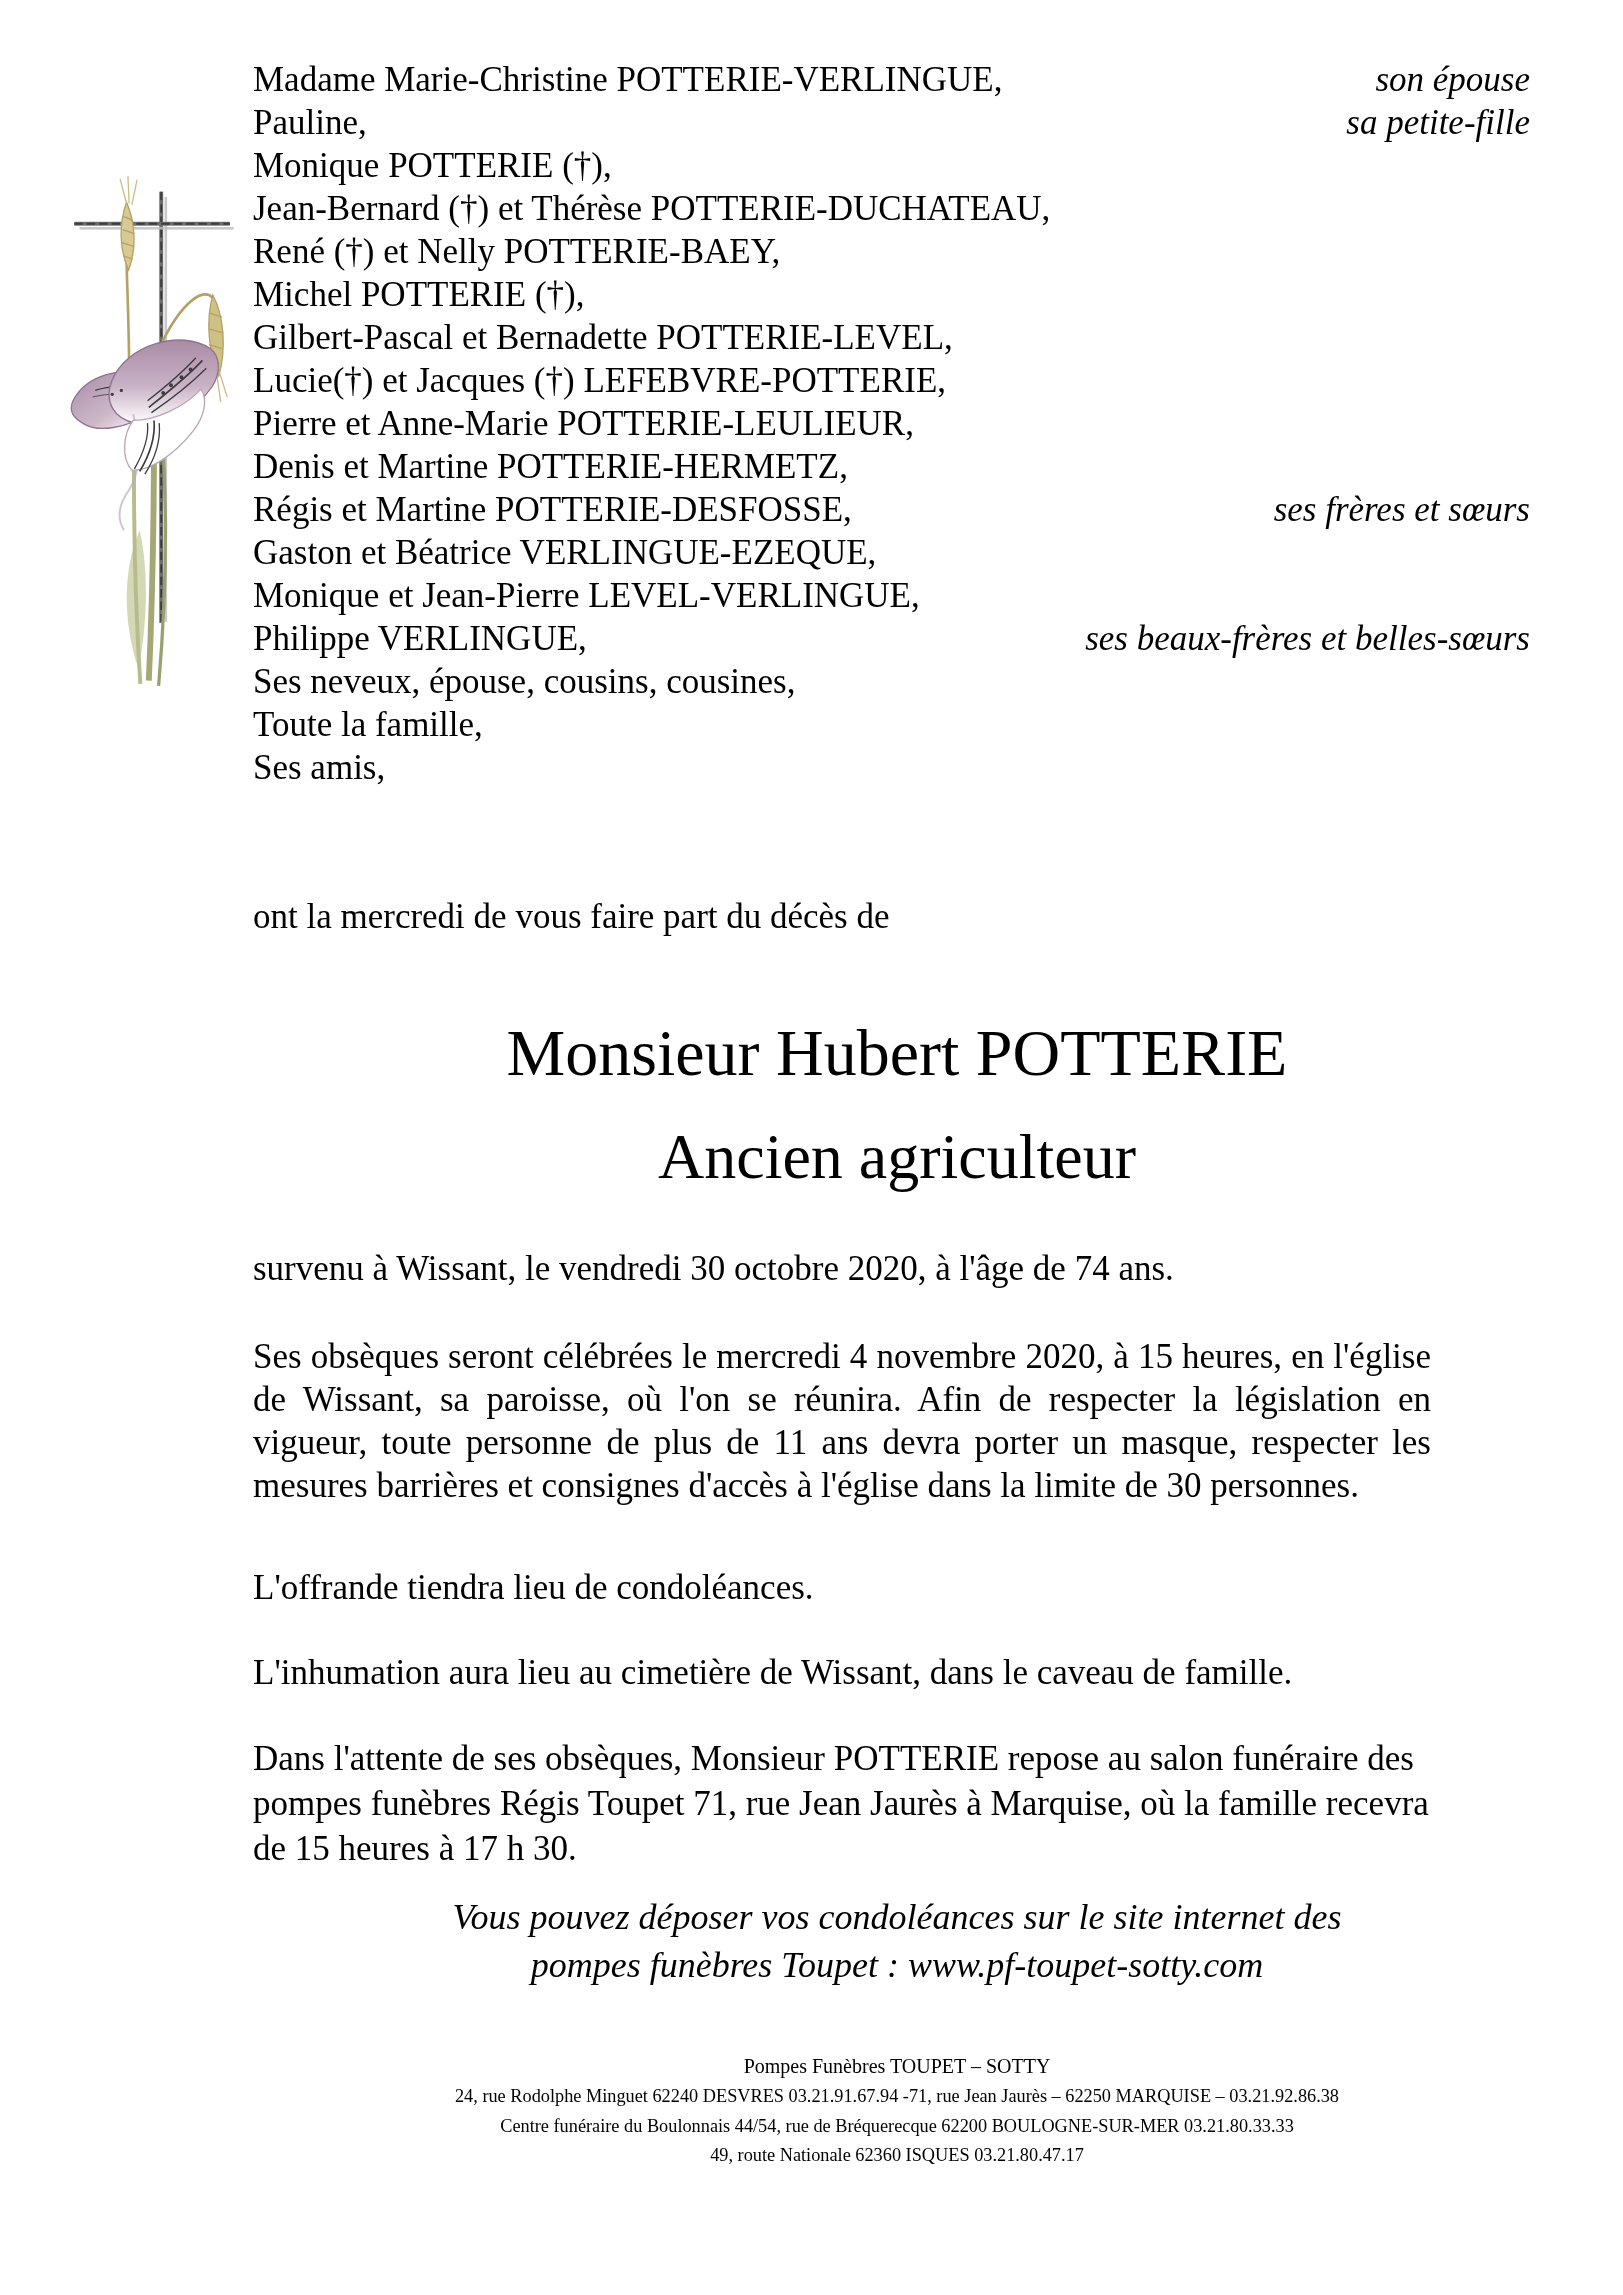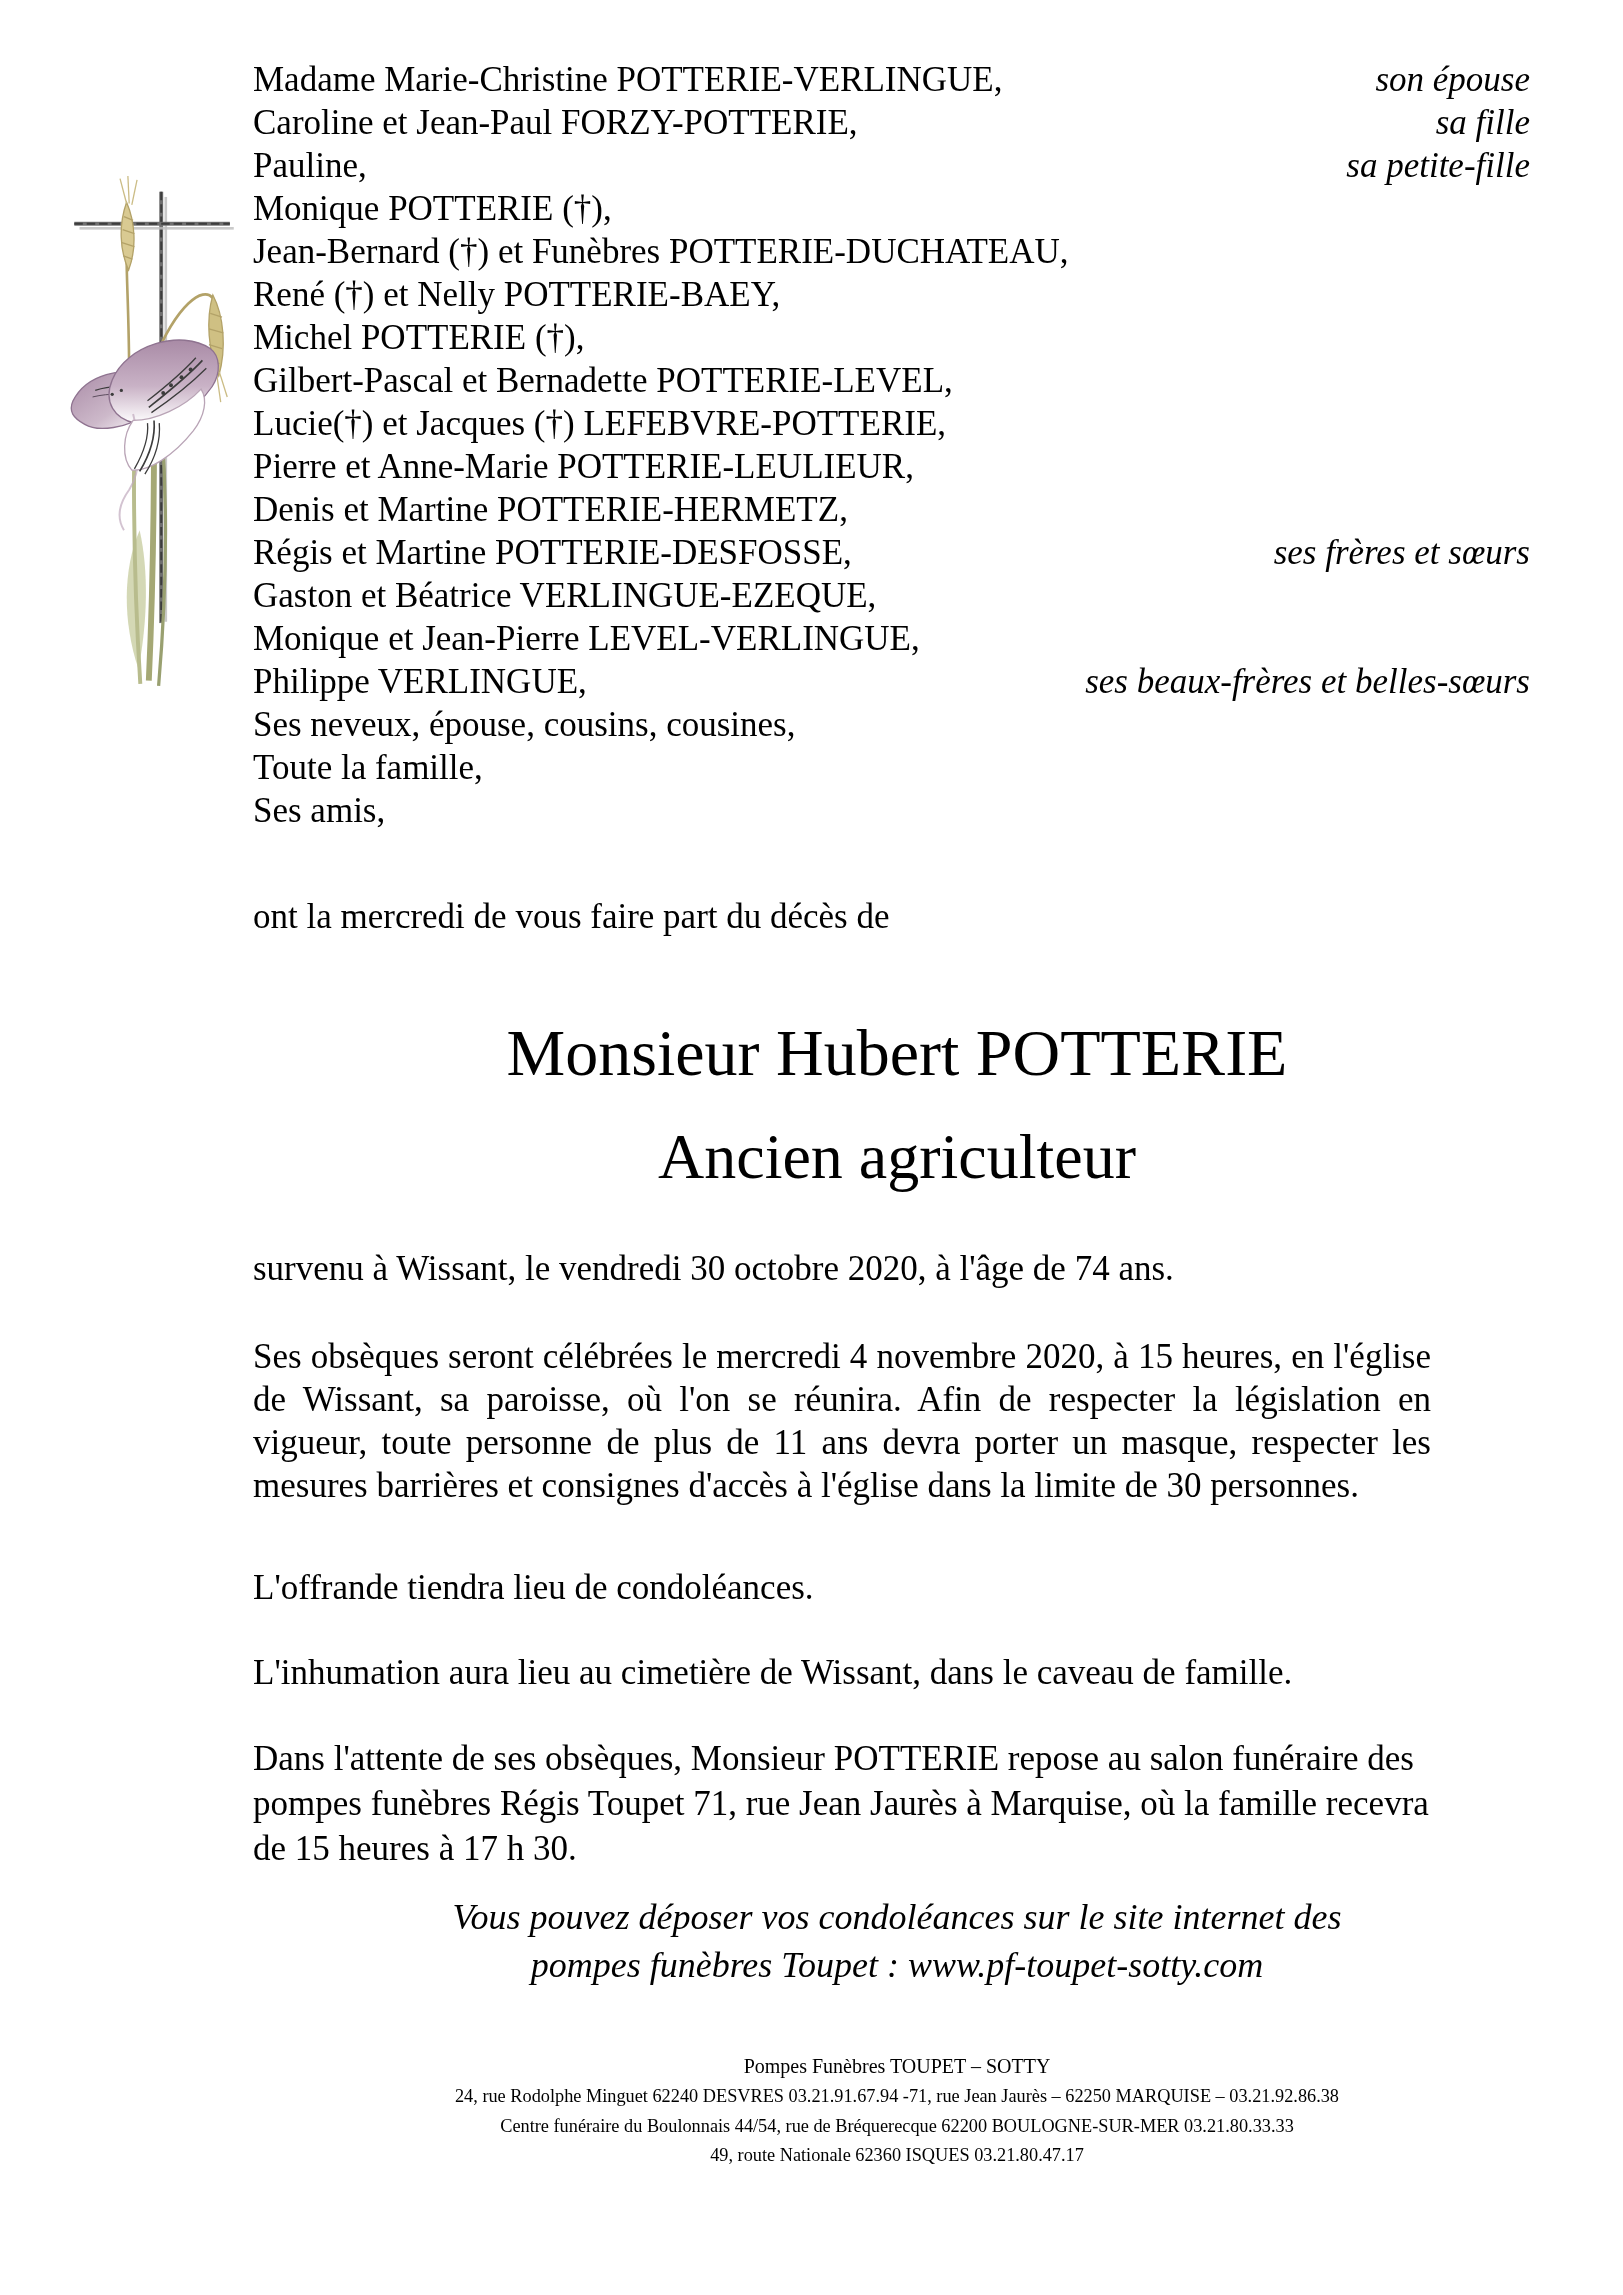--- a/index.html
+++ b/index.html
@@ -204,33 +204,29 @@
       </g>
     </g>
   </svg>
 
   <div class="family-list">
     <div class="family-row">
       <span class="family-name">Madame Marie-Christine POTTERIE-VERLINGUE,</span>
       <span class="relation-label">son épouse</span>
     </div>
     <div class="family-row">
-      <span class="family-name">Caroline et Jean-Paul FORZY-POTTERIE,</span>
-      <span class="relation-label">sa fille</span>
-    </div>
-    <div class="family-row">
       <span class="family-name">Pauline,</span>
       <span class="relation-label">sa petite-fille</span>
     </div>
     <div class="family-row">
       <span class="family-name">Monique POTTERIE (†),</span>
       <span class="relation-label"></span>
     </div>
     <div class="family-row">
-      <span class="family-name">Jean-Bernard (†) et Funèbres POTTERIE-DUCHATEAU,</span>
+      <span class="family-name">Jean-Bernard (†) et Thérèse POTTERIE-DUCHATEAU,</span>
       <span class="relation-label"></span>
     </div>
     <div class="family-row">
       <span class="family-name">René (†) et Nelly POTTERIE-BAEY,</span>
       <span class="relation-label"></span>
     </div>
     <div class="family-row">
       <span class="family-name">Michel POTTERIE (†),</span>
       <span class="relation-label"></span>
     </div>

